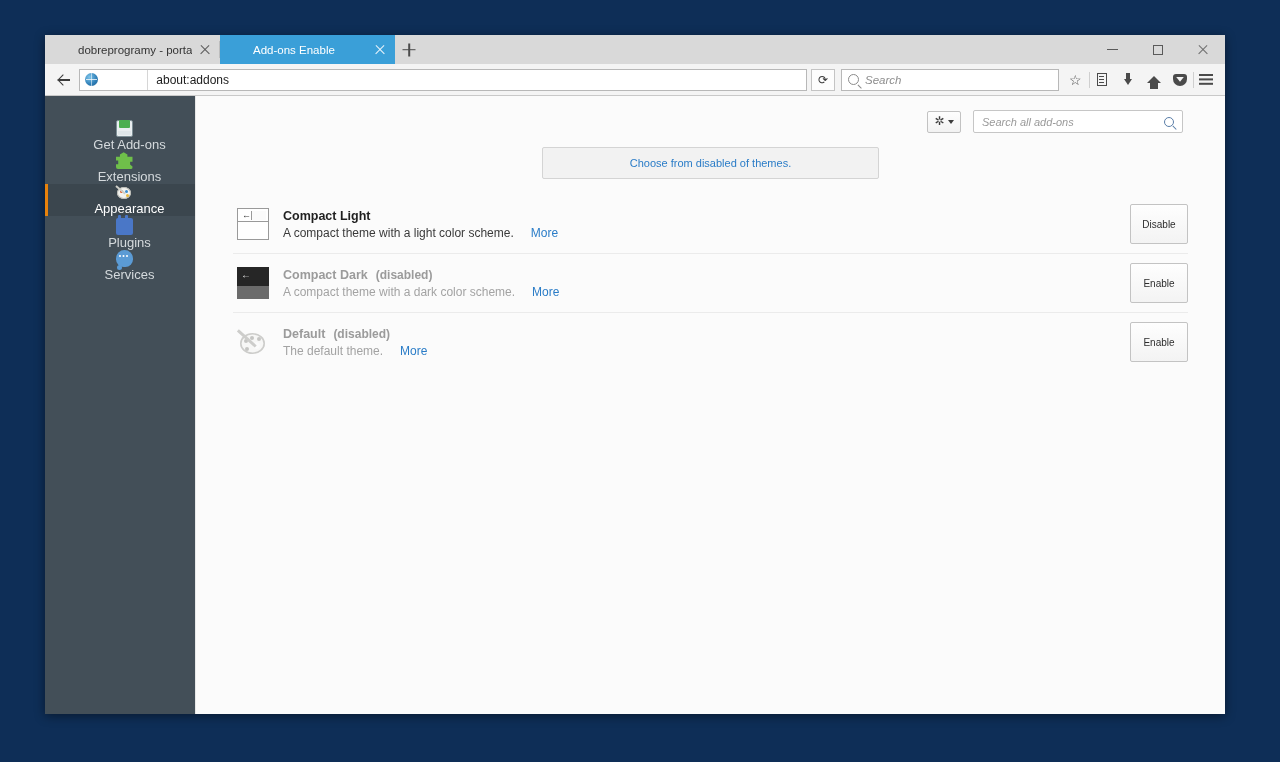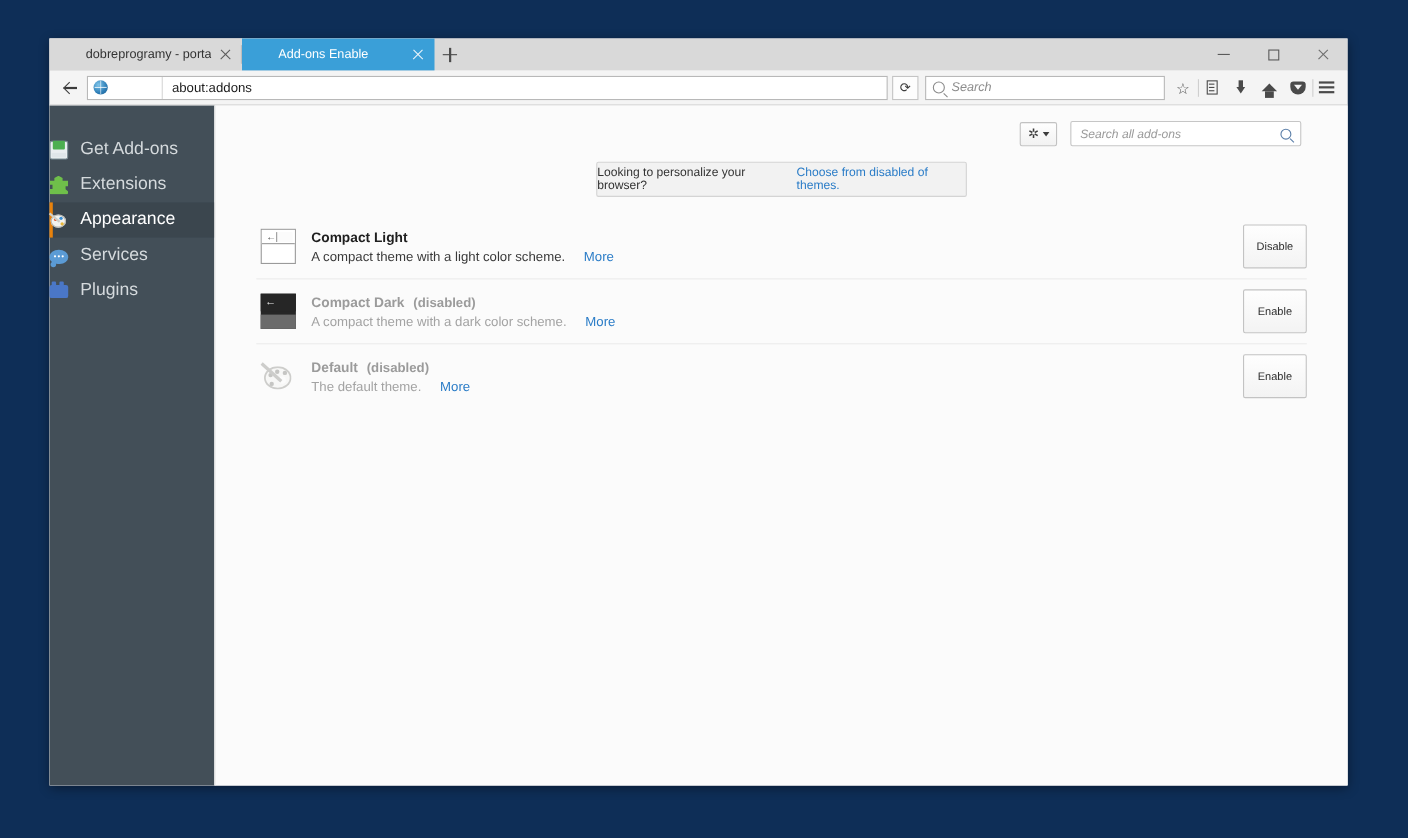--- a/index.html
+++ b/index.html
@@ -397,24 +397,26 @@
     width: 150px;
     flex: 0 0 150px;
     background: #434f58;
     padding-top: 24px;
     box-sizing: border-box;
   }
   .side-item {
     height: 32px;
     display: flex;
     align-items: center;
+    padding-left: 19px;
     box-sizing: border-box;
     position: relative;
     color: #d5dadd;
-    font-size: 16px;
+    font-size: 13px;
+    flex-direction: column;
   }
   .side-item.selected {
     background: #3b464e;
     color: #ffffff;
   }
   .side-item.selected::before {
     content: "";
     position: absolute;
     left: 0; top: 0; bottom: 0;
     width: 3px;
@@ -874,45 +876,44 @@
           <span class="pal"></span>
             <span class="d1"></span>
             <span class="d2"></span>
             <span class="d3"></span>
             <span class="brush"></span>
         </span>
         <span>Appearance</span>
       </div>
 
       <div class="side-item">
+        <span class="side-icon ic-plugins"></span>
+        <span>Plugins</span>
+      </div>
+
+      <div class="side-item">
         <span class="side-icon ic-services"></span>
         <span>Services</span>
-      </div>
-
-      <div class="side-item">
-        <span class="side-icon ic-plugins"></span>
-        <span>Plugins</span>
       </div>
     </div>
 
     <div class="content">
 
       <div class="content-tools">
         <div class="gearbtn">
           <span class="gear">✲</span>
           <span class="caret-dn"></span>
         </div>
         <div class="addon-search">
           <span class="ph">Search all add-ons</span>
           <span class="mag2"></span>
         </div>
       </div>
 
       <div class="notice">
-        <span class="notice-text">Looking to personalize your browser?</span>
         <span class="notice-link">Choose from disabled of themes.</span>
       </div>
 
       <div class="theme-list">
 
         <div class="theme-row">
           <span class="theme-icon ti-light">
             <span class="bar"></span>
               <span class="sq"></span>
               <span class="arw">←</span>

